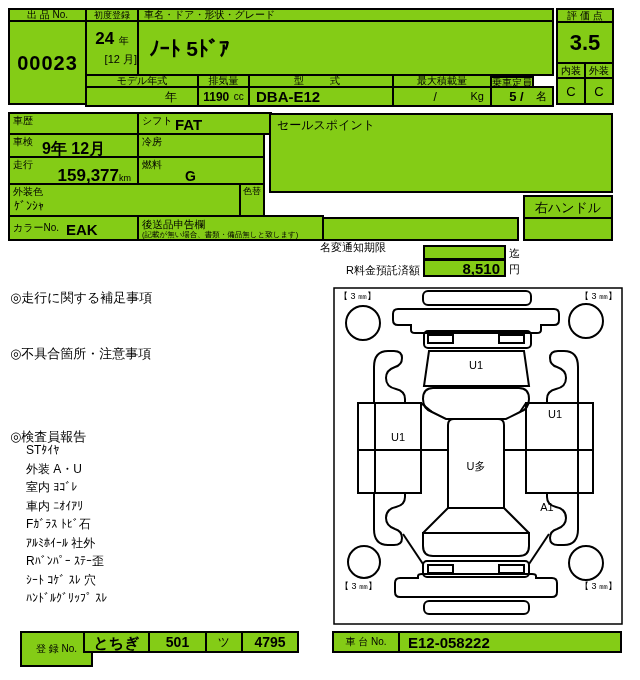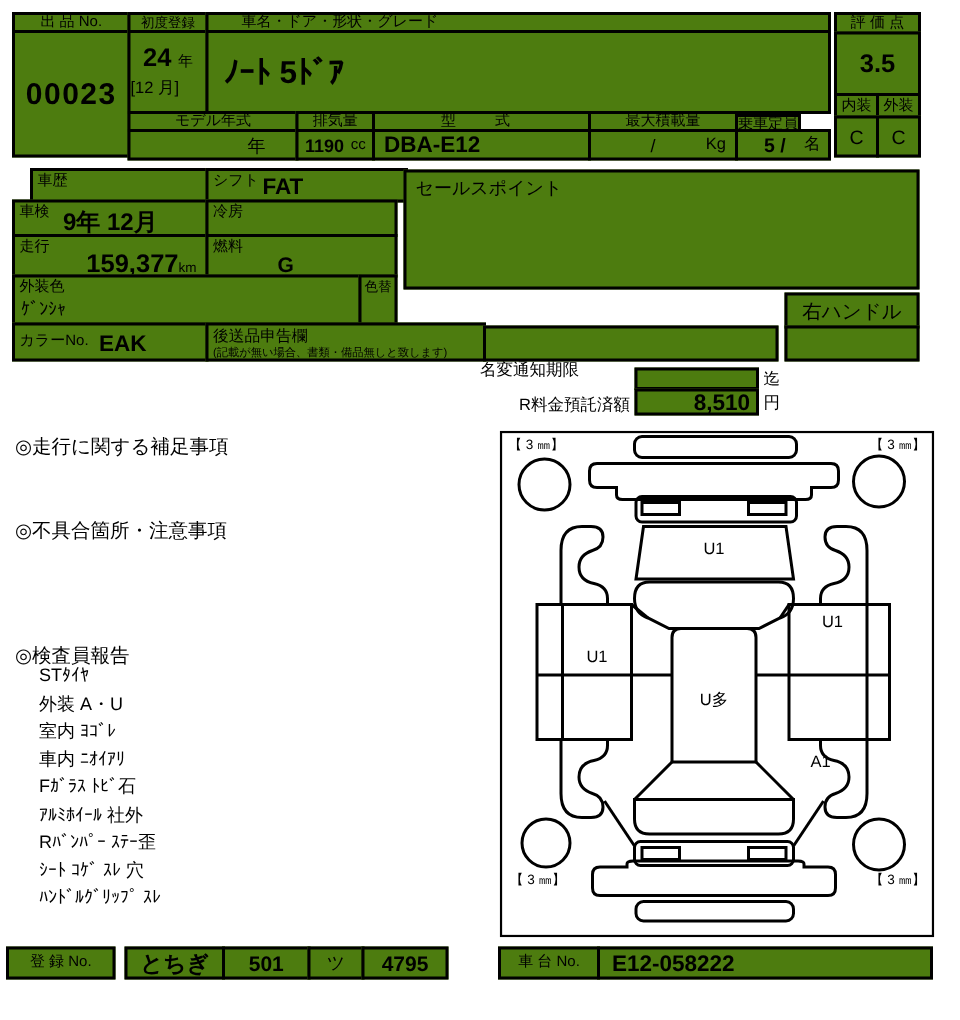--- a/index.html
+++ b/index.html
@@ -1,18 +1,18 @@
 <!DOCTYPE html>
 <html><head>
 <meta charset="utf-8">
 <style>
   html,body{margin:0;padding:0;background:#fff;}
   #page{position:relative;width:640px;height:680px;background:#fff;color:#000;
         font-family:"Liberation Sans","DejaVu Sans",sans-serif;overflow:hidden;}
-  .bx{position:absolute;box-sizing:border-box;border:2px solid #000;background:#4d7c0f;}
+  .bx{position:absolute;box-sizing:border-box;border:2px solid #000;background:#84cc16;}
   .abs{position:absolute;line-height:1;}
   .hdr{display:flex;align-items:center;justify-content:center;font-size:10px;line-height:1;}
   .ctr{display:flex;align-items:center;justify-content:center;line-height:1;}
   .cl{position:absolute;top:2px;left:3px;font-size:10px;line-height:1;}
   .big{font-weight:bold;}
   .note-item{position:absolute;left:26px;font-size:12px;line-height:1;}
   svg text{fill:#000;stroke:none;font-family:"Liberation Sans","DejaVu Sans",sans-serif;}
 </style>
 </head>
 <body>
@@ -21,24 +21,24 @@
 
   <div class="bx hdr" style="left:8px;top:8px;width:79px;height:14px">出 品 No.</div>
   <div class="bx ctr big" style="left:8px;top:20px;width:79px;height:85px;font-size:20px;letter-spacing:1px">00023</div>
 
   <div class="bx hdr" style="left:85px;top:8px;width:54px;height:14px;font-size:9px">初度登録</div>
   <div class="bx" style="left:85px;top:20px;width:54px;height:56px">
     <div class="abs" style="left:0;top:8px;width:100%;text-align:center">
       <span class="big" style="font-size:17px">24</span>
       <span style="font-size:10px">年</span>
     </div>
-    <div class="abs" style="left:0;top:32px;width:100%;text-align:left;font-size:11px">[12 月]</div>
-  </div>
-
-  <div class="bx hdr" style="left:137px;top:8px;width:417px;height:14px;justify-content:flex-start;padding-left:22px">車名・ドア・形状・グレード</div>
+    <div class="abs" style="left:0;top:32px;width:100%;text-align:right;font-size:11px">[12 月]</div>
+  </div>
+
+  <div class="bx hdr" style="left:137px;top:8px;width:417px;height:14px;justify-content:flex-start;padding-left:5px">車名・ドア・形状・グレード</div>
   <div class="bx ctr big" style="left:137px;top:20px;width:417px;height:56px;justify-content:flex-start;padding-left:10px;font-size:21px">ﾉｰﾄ 5ﾄﾞｱ</div>
 
   <div class="bx hdr" style="left:85px;top:74px;width:114px;height:14px">モデル年式</div>
   <div class="bx ctr" style="left:85px;top:86px;width:114px;height:21px;justify-content:flex-end;padding-right:20px;font-size:12px">年</div>
 
   <div class="bx hdr" style="left:197px;top:74px;width:53px;height:14px">排気量</div>
   <div class="bx ctr" style="left:197px;top:86px;width:53px;height:21px">
     <span class="big" style="font-size:12px">1190</span>&nbsp;<span style="font-size:10px">cc</span>
   </div>
 
@@ -51,27 +51,27 @@
     <span style="font-size:11px">Kg</span>
   </div>
 
   <div class="bx hdr" style="left:490px;top:76px;width:44px;height:14px">乗車定員</div>
   <div class="bx ctr" style="left:490px;top:86px;width:64px;height:21px;justify-content:space-between;padding:0 5px">
     <span class="big" style="flex:1;text-align:center;font-size:13px">5 /</span>
     <span style="font-size:11px">名</span>
   </div>
 
   <div class="bx hdr" style="left:556px;top:8px;width:58px;height:15px">評 価 点</div>
-  <div class="bx ctr big" style="left:556px;top:21px;width:58px;height:43px;font-size:17px">3.5</div>
+  <div class="bx ctr big" style="left:556px;top:21px;width:58px;height:43px;font-size:22px">3.5</div>
   <div class="bx hdr" style="left:556px;top:62px;width:30px;height:17px">内装</div>
   <div class="bx hdr" style="left:584px;top:62px;width:30px;height:17px">外装</div>
   <div class="bx ctr" style="left:556px;top:77px;width:30px;height:28px;font-size:13px">C</div>
   <div class="bx ctr" style="left:584px;top:77px;width:30px;height:28px;font-size:13px">C</div>
 
-  <div class="bx" style="left:20px;top:112px;width:131px;height:39px">
+  <div class="bx" style="left:8px;top:112px;width:131px;height:39px">
     <span class="cl">車歴</span>
   </div>
   <div class="bx" style="left:137px;top:112px;width:135px;height:23px">
     <span class="cl">シフト</span>
     <span class="abs big" style="left:36px;top:3px;font-size:15px">FAT</span>
   </div>
   <div class="bx" style="left:8px;top:133px;width:131px;height:25px">
     <span class="cl">車検</span>
     <span class="abs big" style="left:32px;top:6px;font-size:16px">9年 12月</span>
   </div>
@@ -185,21 +185,21 @@
     <text x="7" y="302" font-size="9">【 3 ㎜】</text>
     <text x="284" y="302" font-size="9" text-anchor="end">【 3 ㎜】</text>
 
     <text x="143" y="82" font-size="11" text-anchor="middle">U1</text>
     <text x="65" y="154" font-size="11" text-anchor="middle">U1</text>
     <text x="222" y="131" font-size="11" text-anchor="middle">U1</text>
     <text x="143" y="183" font-size="11" text-anchor="middle">U多</text>
     <text x="214" y="224" font-size="11" text-anchor="middle">A1</text>
   </svg>
 
-  <div class="bx hdr" style="left:4px;top:631px;width:73px;height:22px">登 録 No.</div>
+  <div class="bx hdr" style="left:20px;top:631px;width:73px;height:36px">登 録 No.</div>
   <div class="bx ctr big" style="left:83px;top:631px;width:67px;height:22px;font-size:15px">とちぎ</div>
   <div class="bx ctr big" style="left:148px;top:631px;width:59px;height:22px;font-size:14px">501</div>
   <div class="bx ctr" style="left:205px;top:631px;width:38px;height:22px;font-size:12px">ツ</div>
   <div class="bx ctr big" style="left:241px;top:631px;width:58px;height:22px;font-size:14px">4795</div>
 
   <div class="bx hdr" style="left:332px;top:631px;width:68px;height:22px">車 台 No.</div>
   <div class="bx ctr big" style="left:398px;top:631px;width:224px;height:22px;justify-content:flex-start;padding-left:8px;font-size:15px">E12-058222</div>
 
 </div>
 

